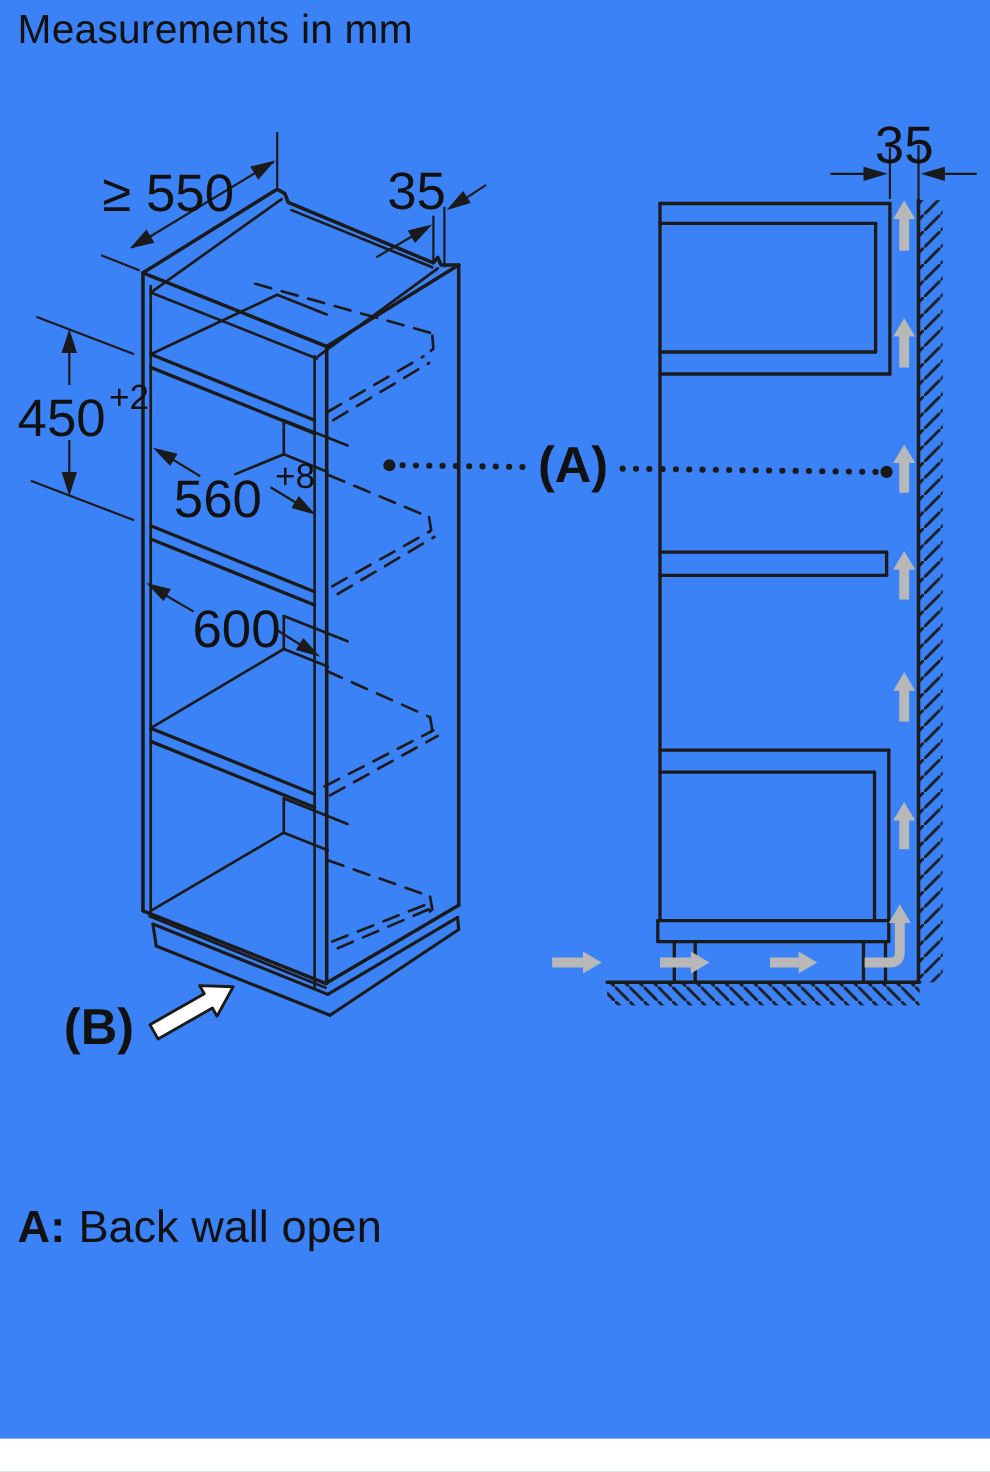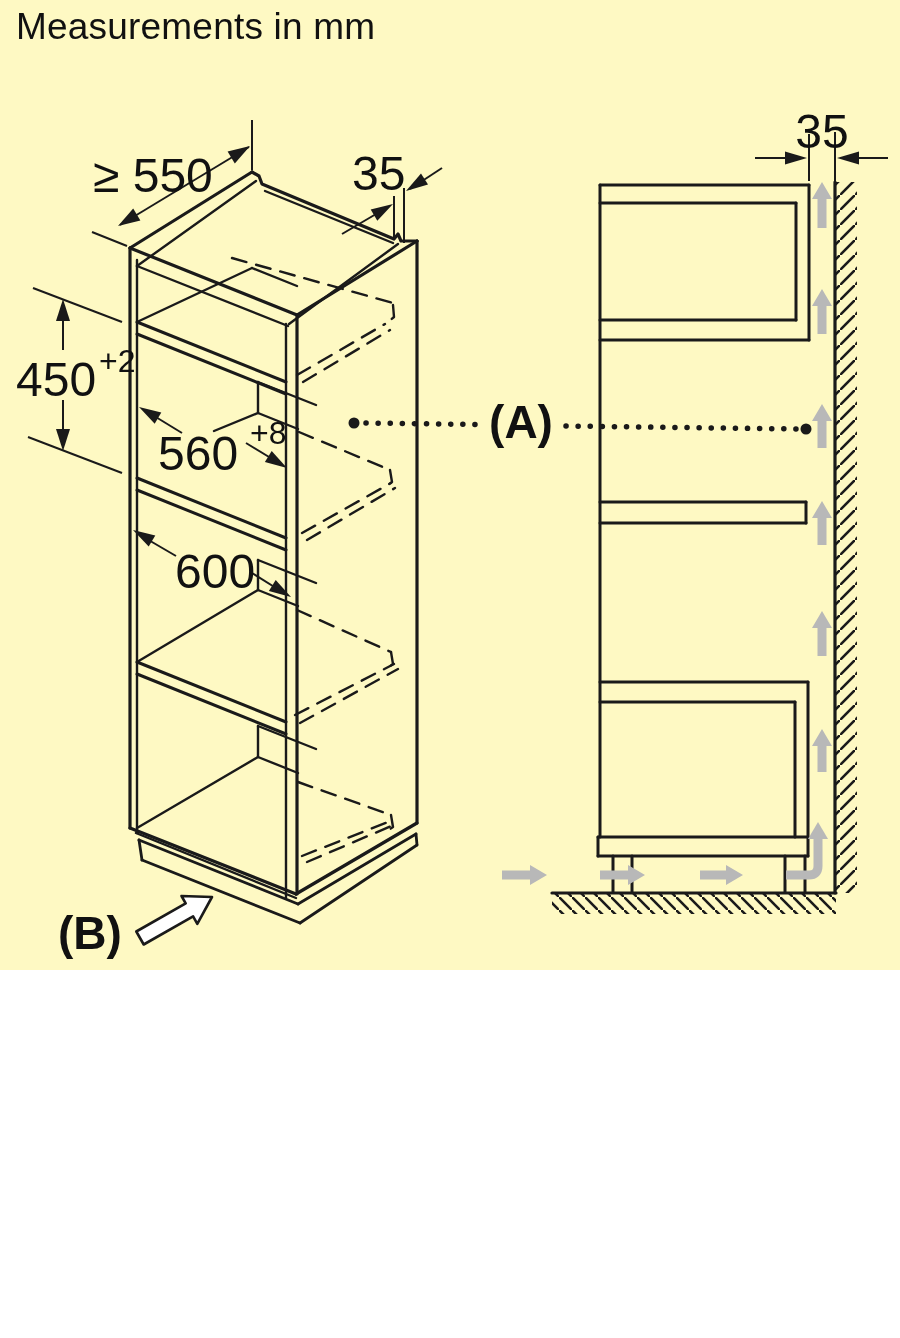--- a/index.html
+++ b/index.html
@@ -1,17 +1,17 @@
 <!DOCTYPE html>
 <html><head>
 <meta charset="utf-8">
 <style>
   html,body{margin:0;padding:0;background:#fff;}
   .canvas{
-    position:relative;width:900px;height:970px;background:#fef9c3;overflow:hidden;
+    position:relative;width:900px;height:1308px;background:#3b82f6;overflow:hidden;
     font-family:"Liberation Sans", sans-serif;color:#111;
   }
   .title{
     position:absolute;left:16px;top:6px;font-size:37px;letter-spacing:.2px;color:#111;
   }
   .legend-line{position:absolute;left:16px;font-size:41px;color:#111;white-space:nowrap;}
   .legend-line .key{font-weight:bold;margin-right:12px;}
   #legend-a{top:1092px;}
   #legend-b{top:1168px;}
   svg{position:absolute;left:0;top:0;}
@@ -245,14 +245,17 @@
       <path d="M547,875 L530,865 L530,870.5 L502,870.5 L502,879.5 L530,879.5 L530,885 Z"></path>
       <path d="M645,875 L628,865 L628,870.5 L600,870.5 L600,879.5 L628,879.5 L628,885 Z"></path>
       <path d="M743,875 L726,865 L726,870.5 L700,870.5 L700,879.5 L726,879.5 L726,885 Z"></path>
       <g>
         <path d="M786,875 L809,875 Q818,875 818,866 L818,838" stroke="#b8b8b8" stroke-width="9" fill="none"></path>
         <polygon points="818,822 808,839 828,839"></polygon>
       </g>
     </g>
   </svg>
 
+  <div class="legend-line" id="legend-a">
+    <span class="key">A:</span><span>Back wall open</span>
+  </div>
 
 </div>
 
 </body></html>

